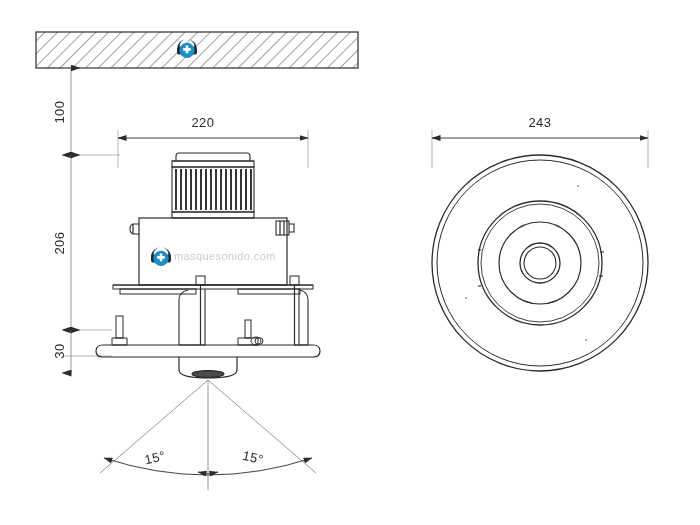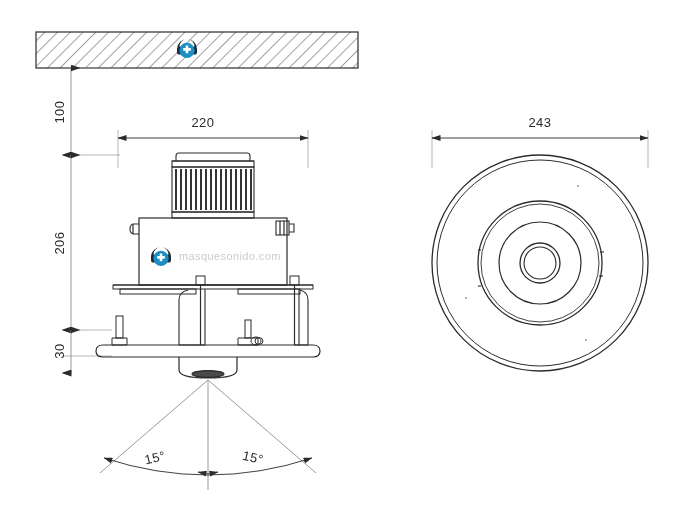--- a/index.html
+++ b/index.html
@@ -2,21 +2,21 @@
 <html><head>
 <meta charset="utf-8">
 <style>
   html,body{margin:0;padding:0;background:#ffffff;}
   body{width:700px;height:525px;overflow:hidden;
        font-family:"Liberation Sans", sans-serif;}
   #stage{position:relative;width:608px;height:525px;background:#fff;}
   svg.draw{position:absolute;left:0;top:0;width:700px;height:525px;}
   .dimtext{font-family:"Liberation Sans", sans-serif;font-size:13px;fill:#2b2b2b;
            letter-spacing:0.5px;}
-  .wm{position:absolute;display:flex;align-items:center;gap:5px;opacity:1;}
+  .wm{position:absolute;display:flex;align-items:center;opacity:1;}
   .wm-logo{width:26px;height:26px;position:relative;flex:none;}
   .wm-text{font-family:"Liberation Sans", sans-serif;font-size:11px;
            color:#c9ccd1;letter-spacing:0.4px;white-space:nowrap;}
 </style>
 </head>
 <body>
 
 <div id="stage">
 
   <svg class="draw" viewBox="0 0 700 525">

